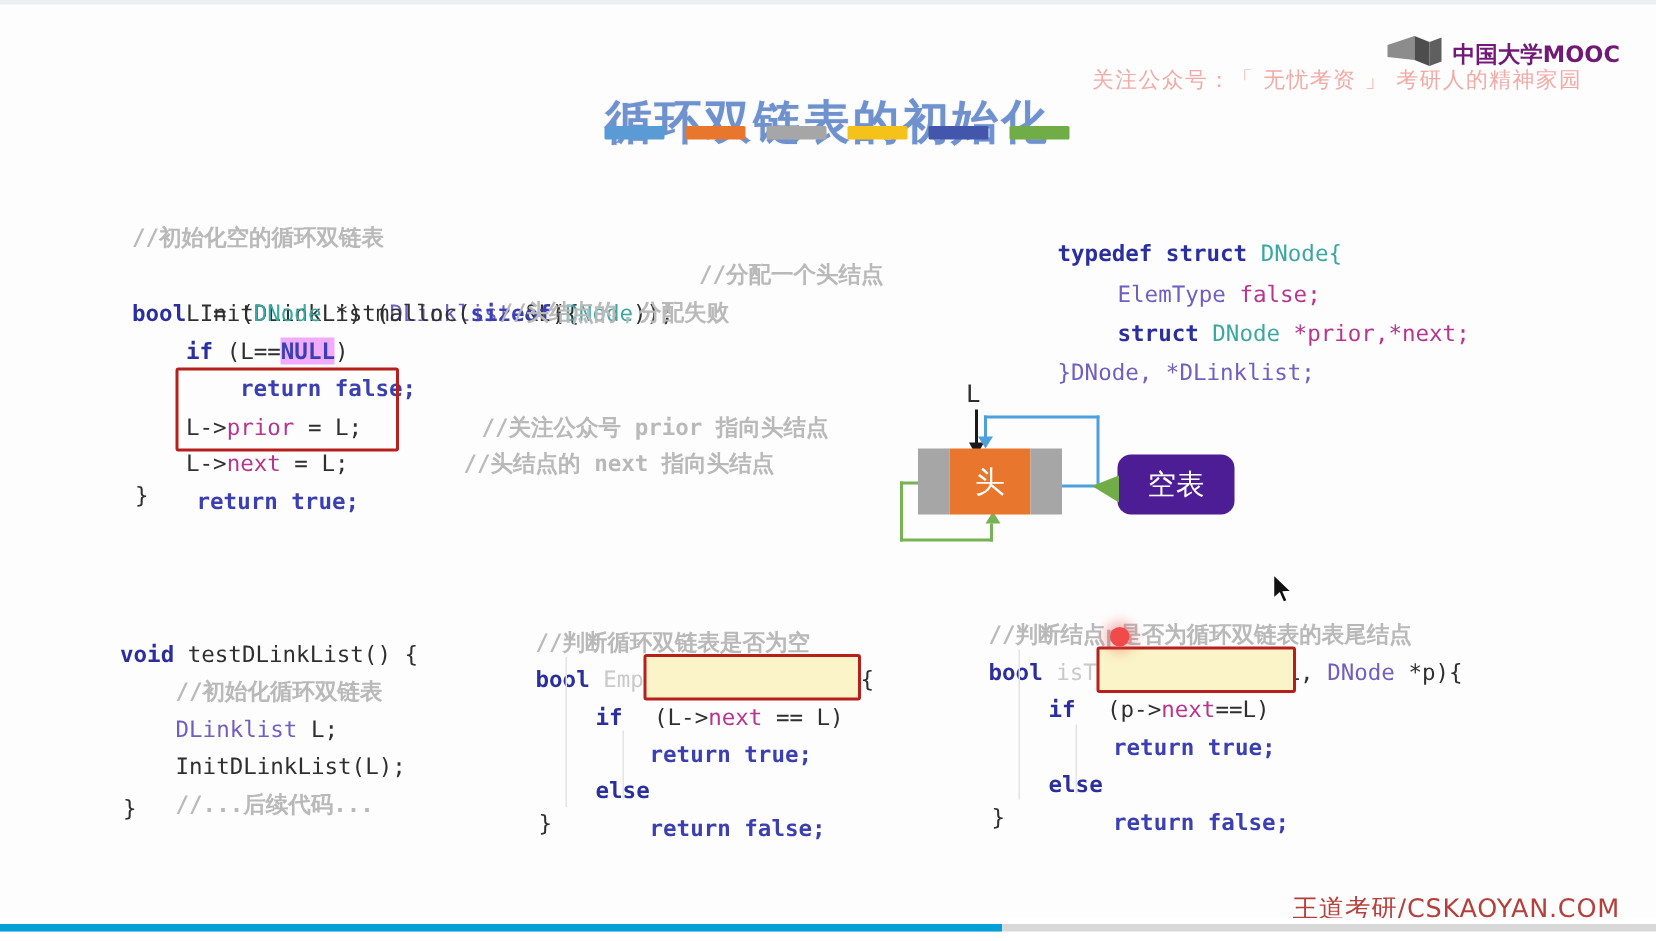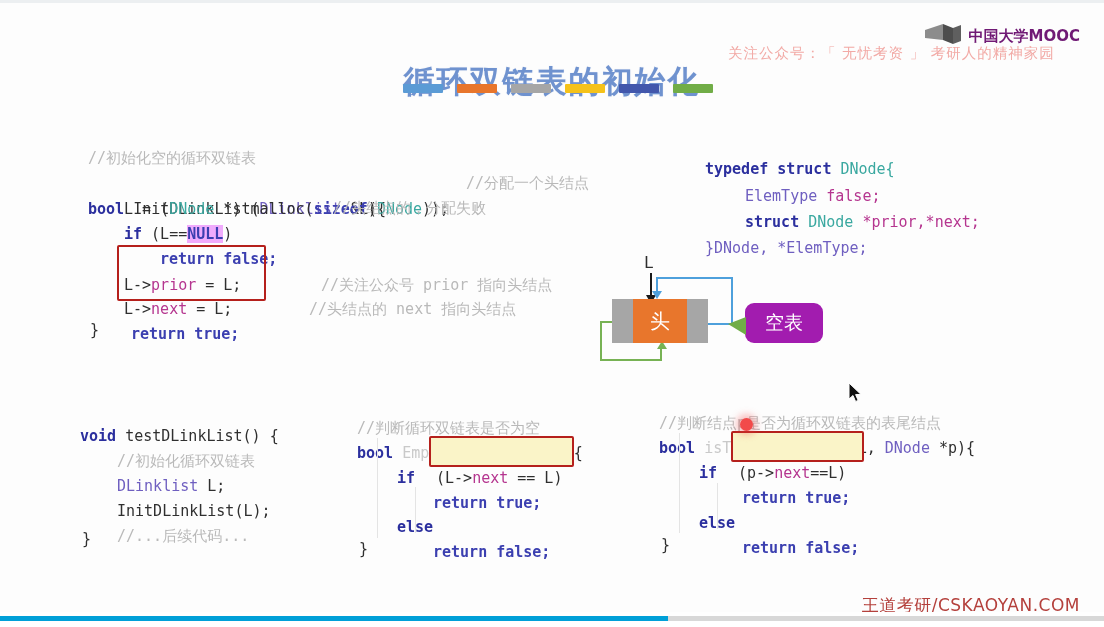--- a/index.html
+++ b/index.html
@@ -49,41 +49,41 @@
     font-family:"DejaVu Sans Mono","Liberation Mono",monospace;
     font-size:15px;line-height:25.5px;white-space:pre;color:#2f2f2f;
   }
   .kw{color:#2b2f9e;font-weight:bold;}
   .kw2{color:#3b3fb0;font-weight:bold;}
   .type{color:#6f5fc0;}
   .type3{color:#3aa8a0;}
   .fn{color:#2f2f2f;}
   .fnfade{color:#c9c9c9;}
   .mem{color:#b5358f;}
-  .cmt{color:#b9b9b9;}
+  .cmt{color:#b9b9b9;font-weight:bold;}
   .hl{background:#f0abfc;}
   .var{color:#2f2f2f;}
 
   .box{
     position:absolute;border:2.5px solid #b5201c;border-radius:2px;
     pointer-events:none;
   }
   .hlbox{position:absolute;background:#faf4c8;border:2.5px solid #b5201c;border-radius:2px;}
 
   
   .guide{position:absolute;width:1px;background:#e4e4e4;}
 
   
   #diagram{position:absolute;left:600px;top:255px;width:230px;height:115px;}
   #node{position:absolute;left:12px;top:44px;width:96px;height:44px;display:flex;}
   #node .cellgray{width:21px;height:44px;background:#a6a6a6;}
   #node .cellmain{flex:1;background:#e8762c;display:flex;align-items:center;justify-content:center;
     color:#ffffff;font-size:20px;font-family:"DejaVu Sans","Liberation Sans",sans-serif;}
   #bubble{
-    position:absolute;left:145px;top:48px;width:78px;height:40px;background:#a21caf;border-radius:9px;
+    position:absolute;left:145px;top:48px;width:78px;height:40px;background:#4c1d95;border-radius:9px;
     display:flex;align-items:center;justify-content:center;color:#ffffff;font-size:19px;
     font-family:"DejaVu Sans","Liberation Sans",sans-serif;
   }
   #bubble:before{
     content:"";position:absolute;left:-17px;top:14px;width:0;height:0;
     border-top:7px solid transparent;border-bottom:11px solid transparent;border-right:18px solid #70ad47;
   }
   #lbl-L{position:absolute;left:44px;top:-2px;font-size:16px;
     font-family:"DejaVu Sans Mono","Liberation Mono",monospace;color:#2f2f2f;}
   .arrL{position:absolute;left:50px;top:18px;width:2px;height:24px;background:#1a1a1a;}
@@ -179,21 +179,21 @@
   <div class="code" style="left:705px;top:131px;">
 <span class="kw">typedef struct</span><span class="type3"> DNode{</span>
   </div>
   <div class="code" style="left:745px;top:158px;">
 <span class="type">ElemType</span><span class="mem"> false;</span>
   </div>
   <div class="code" style="left:745px;top:184px;">
 <span class="kw">struct</span><span class="type3"> DNode</span><span class="mem"> *prior,*next;</span>
   </div>
   <div class="code" style="left:705px;top:210px;">
-<span class="type">}DNode, *ElemType;</span>
+<span class="type">}DNode, *DLinklist;</span>
   </div>
 
   <div id="diagram">
     <div id="lbl-L">L</div>
     <div class="arrL"></div>
 
     <div class="blue" style="left:56px;top:22px;width:77px;height:2px;"></div>
     <div class="blue" style="left:131px;top:22px;width:2px;height:48px;"></div>
     <div class="blue" style="left:108px;top:68px;width:25px;height:2px;"></div>
     <div class="blue" style="left:56px;top:22px;width:2px;height:16px;"></div>

